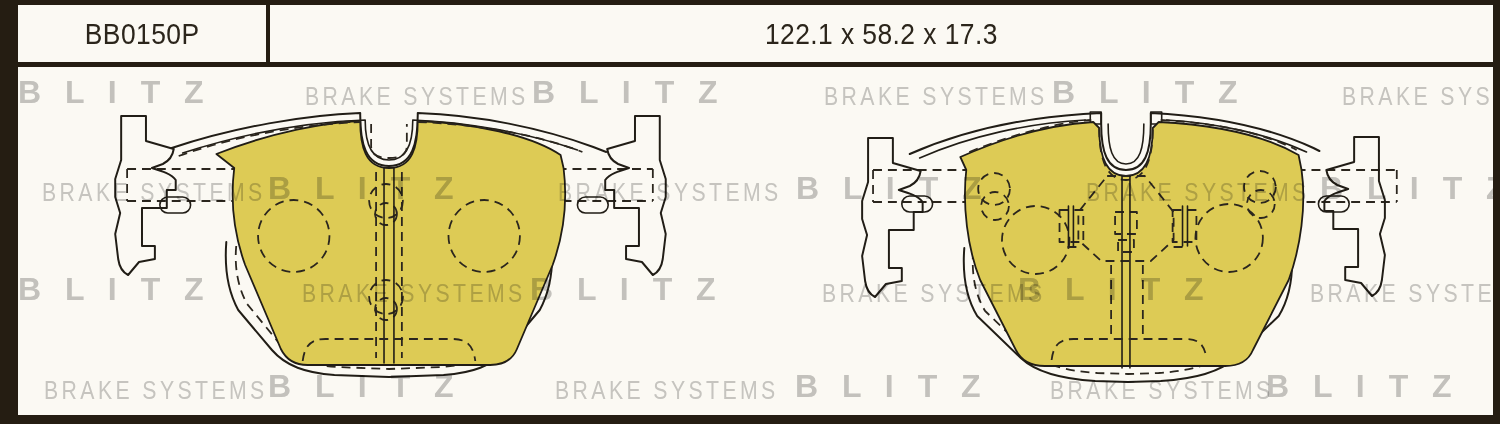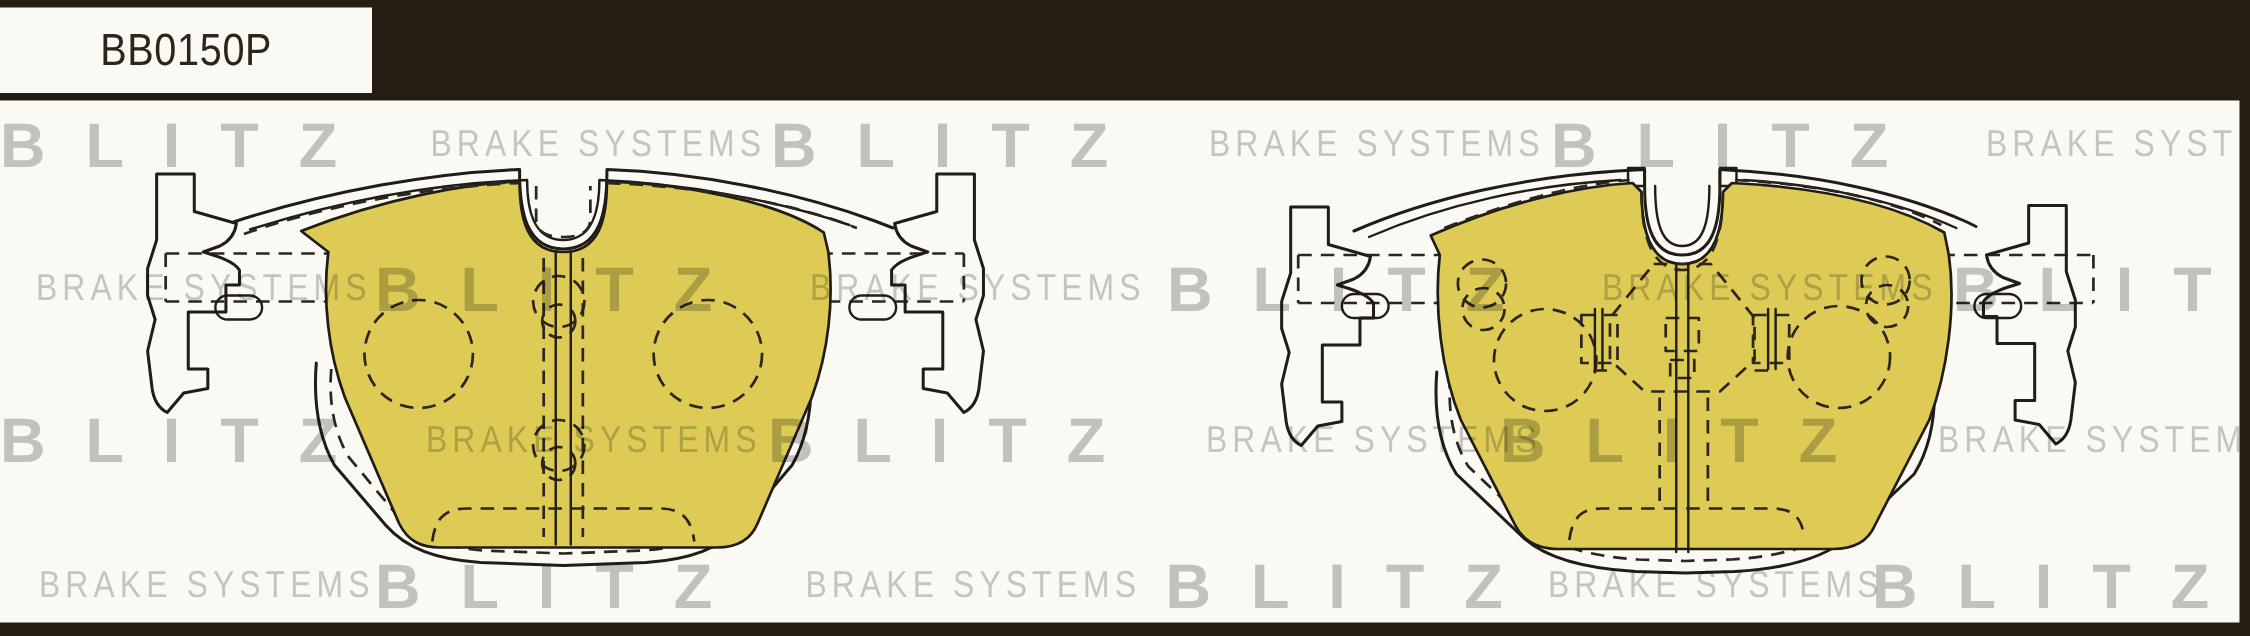--- a/index.html
+++ b/index.html
@@ -2,52 +2,55 @@
 <html style="--bg: #fbf9f3; --frame: #251d12; --yellow: #ddcb55; --line: #211d16; --wm: #c6c6c6;"><head>
 <meta charset="utf-8">
 <style>
   :root{
     --bg:#fbf9f3; --frame:#251d12; --yellow:#ddcb55; --line:#211d16; --wm:#c6c6c6;
   }
   *{margin:0;padding:0;box-sizing:border-box}
   html,body{width:1500px;height:424px;overflow:hidden;background:#fff;
     font-family:"Liberation Sans", sans-serif;}
   .frame{width:1500px;height:424px;background:var(--frame);
-    padding:5px 7px 9px 0;display:flex;flex-direction:column;gap:5px}
+    padding:5px 7px 9px 18px;display:flex;flex-direction:column;gap:5px}
   .header{height:57px;display:flex;gap:4px;flex:0 0 57px}
   .cell{background:var(--bg);display:flex;align-items:center;justify-content:center;
     font-size:30px;color:#2b251b;white-space:nowrap}
   .cell .cond{display:inline-block;transform:scaleX(.88);letter-spacing:.5px}
   .c1{flex:0 0 248px}
   .c2{flex:492 492 0}
   .c3{flex:740 740 0}
   .canvas{flex:1;background:var(--bg);position:relative;overflow:hidden}
   .canvas svg{position:absolute;left:0;top:0;width:100%;height:100%;display:block}
 
   
   .ln{fill:none;stroke:var(--line);stroke-width:2;stroke-linejoin:round;stroke-linecap:round}
   .thin{fill:none;stroke:var(--line);stroke-width:1.6;stroke-linejoin:round;stroke-linecap:round}
   .dash{fill:none;stroke:#2b261e;stroke-width:1.8;stroke-dasharray:9 6;
     stroke-linejoin:round;stroke-linecap:butt}
   .yl{fill:var(--yellow);stroke:var(--line);stroke-width:1.8;stroke-linejoin:round}
 
   
   #watermark-layer{position:absolute;inset:0;pointer-events:none}
   .wm{position:absolute;mix-blend-mode:multiply;line-height:1;white-space:nowrap}
-  .wm-blitz{font-size:42px;font-weight:bold;letter-spacing:5px;word-spacing:5px;color:var(--wm)}
+  .wm-blitz{font-size:32px;font-weight:bold;letter-spacing:5px;word-spacing:5px;color:var(--wm)}
   .wm-brake{font-size:25px;font-weight:normal;letter-spacing:4px;color:#c9c9c9;
     display:inline-block;transform:scaleX(.85);transform-origin:left top}
 </style>
 </head>
 <body>
 
 <div class="frame">
   <div class="header">
     <div class="cell c1">
       <span class="cond">BB0150P</span>
+    </div>
+    <div class="cell c3">
+      <span class="cond">122.1 x 58.2 x 17.3</span>
     </div>
   </div>
 
   <div class="canvas">
     <svg viewBox="6 67 1487 348" preserveAspectRatio="none">
       <defs>
         <path id="earL" d="M110,116 H135 V141 L163,149 C162,156 158,161 152,164 L141,168 C151,171 161,174 165,180 V190 H156 V208 H131 V246 H144 V259 L128,262 L117,275 C111,272 108,266 107,259 L104,234 L109,213 L104,197 V179 L110,160 Z"></path>
         <path id="earR" d="M653,116 H628 V141 L600,149 C601,156 605,161 611,164 L622,168 C612,171 602,174 598,180 V190 H607 V208 H632 V246 H619 V259 L635,262 L646,275 C652,272 655,266 656,259 L659,234 L654,213 L659,197 V179 L653,160 Z"></path>
       </defs>
 

